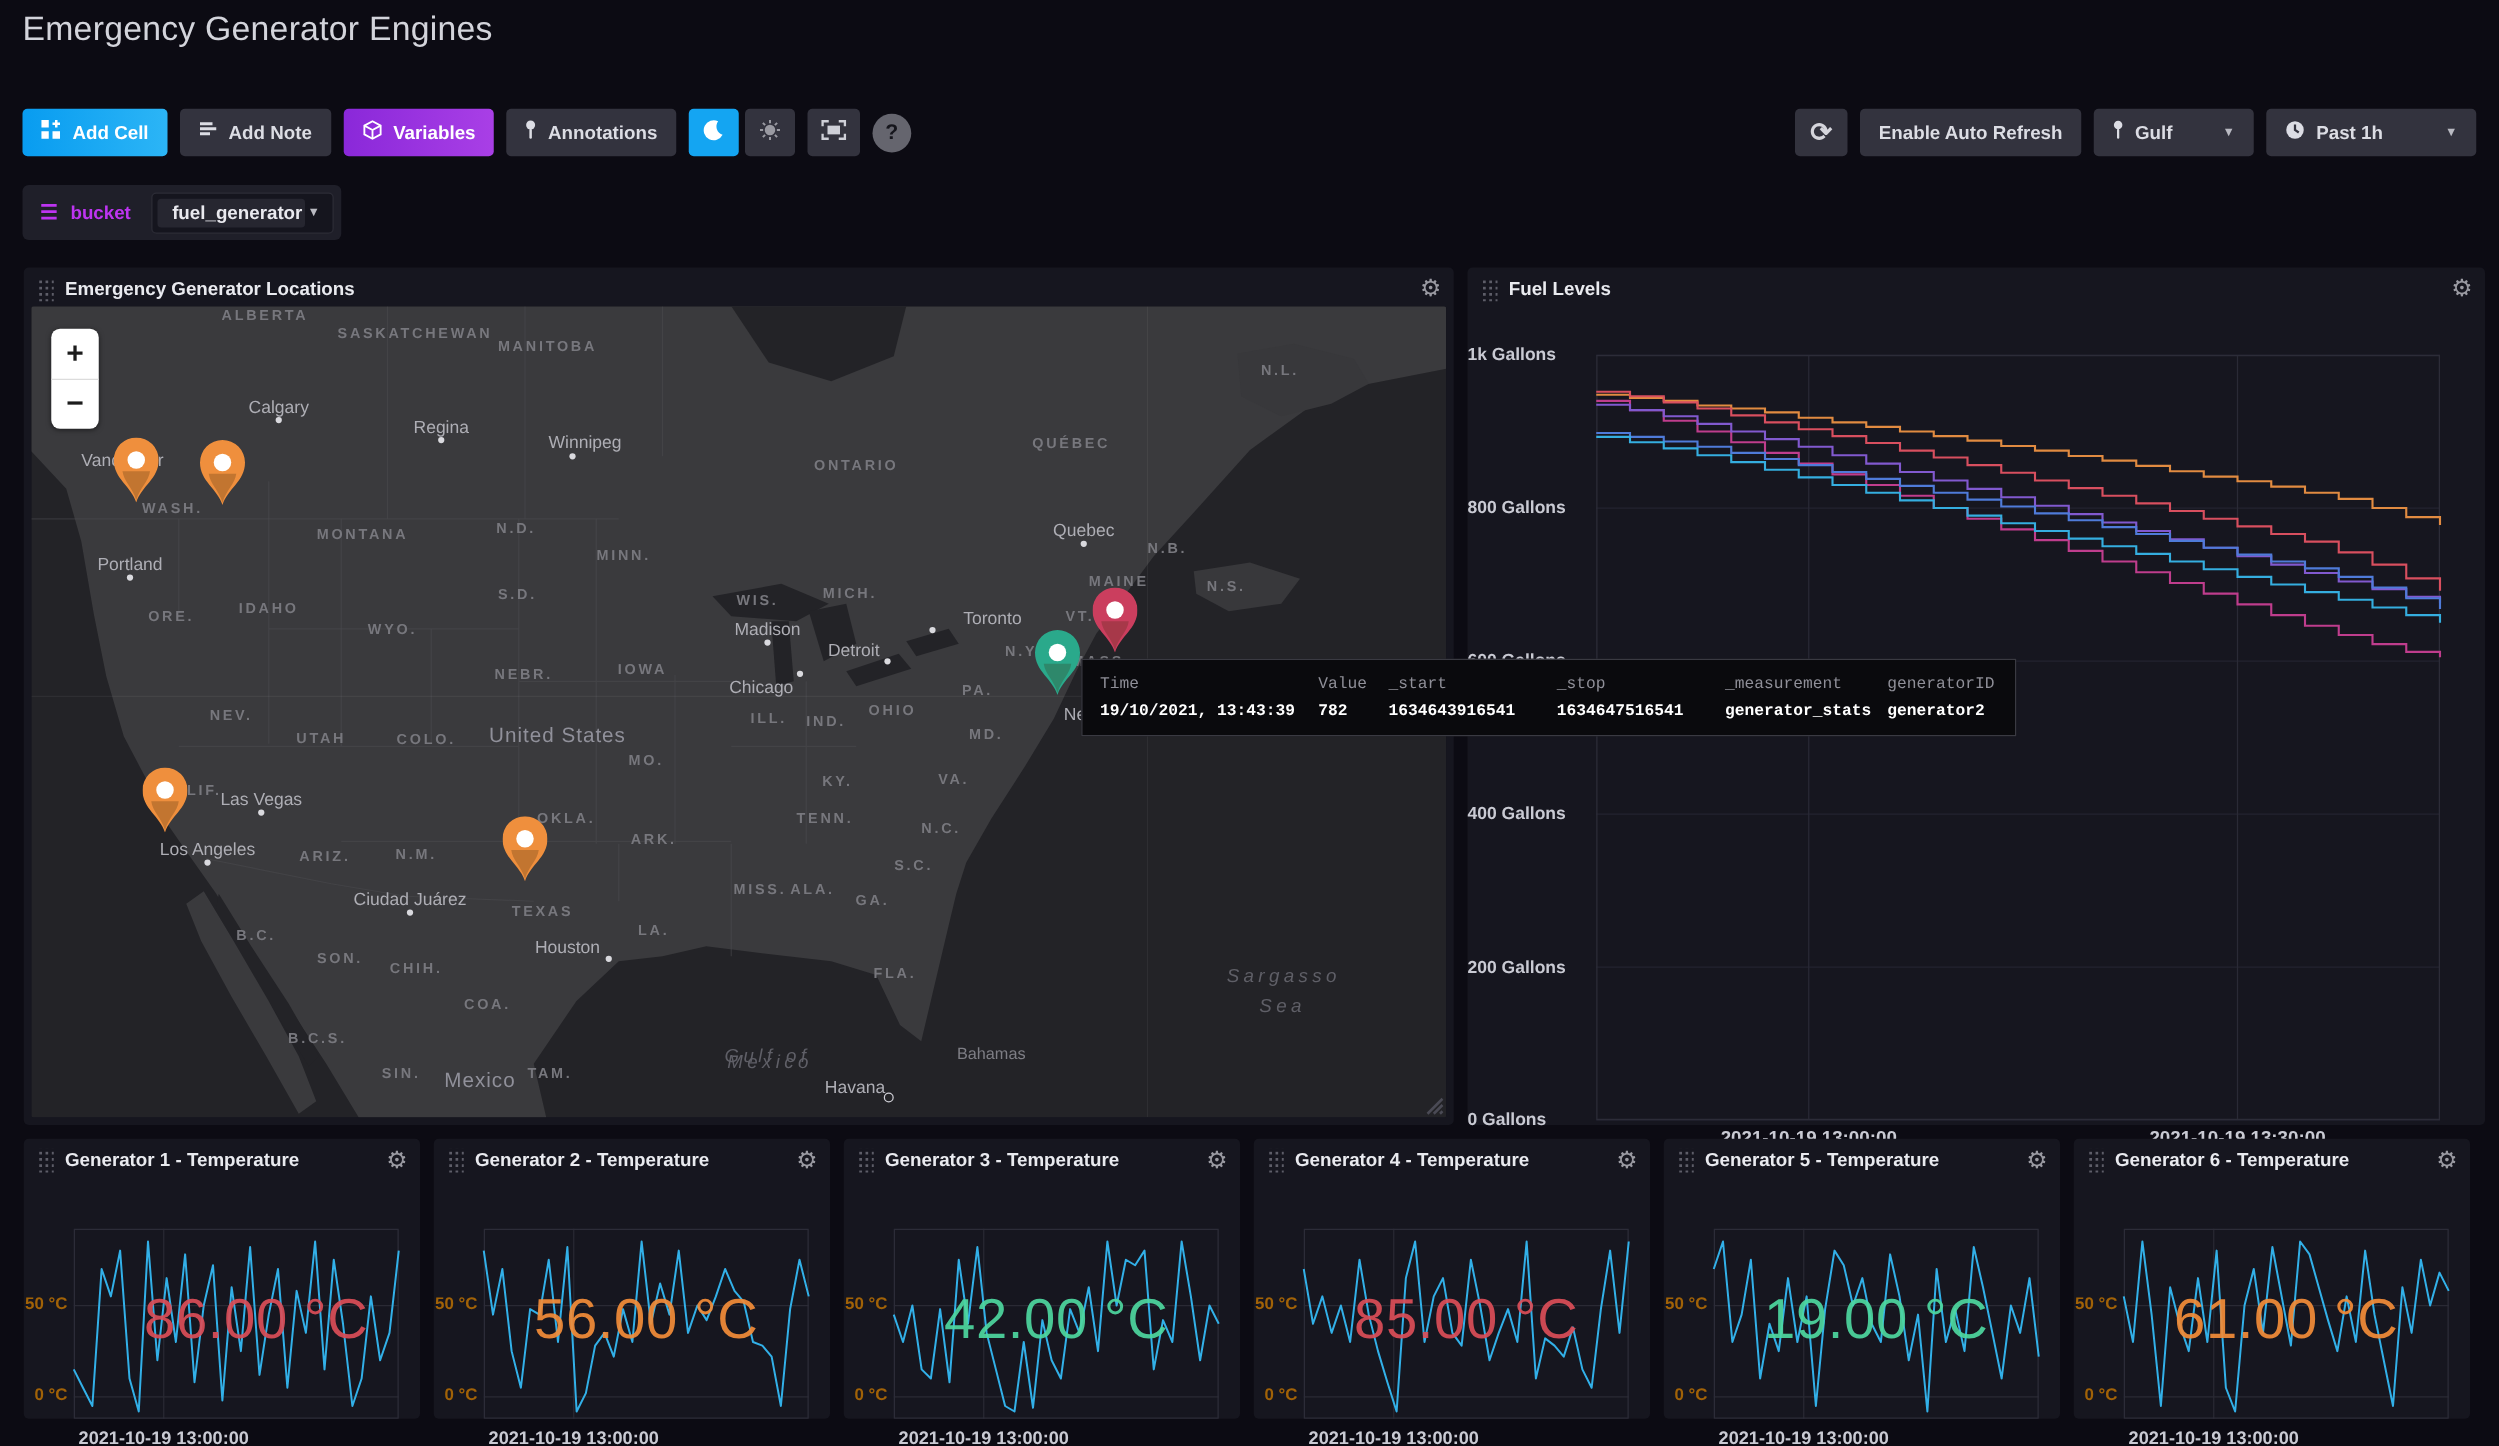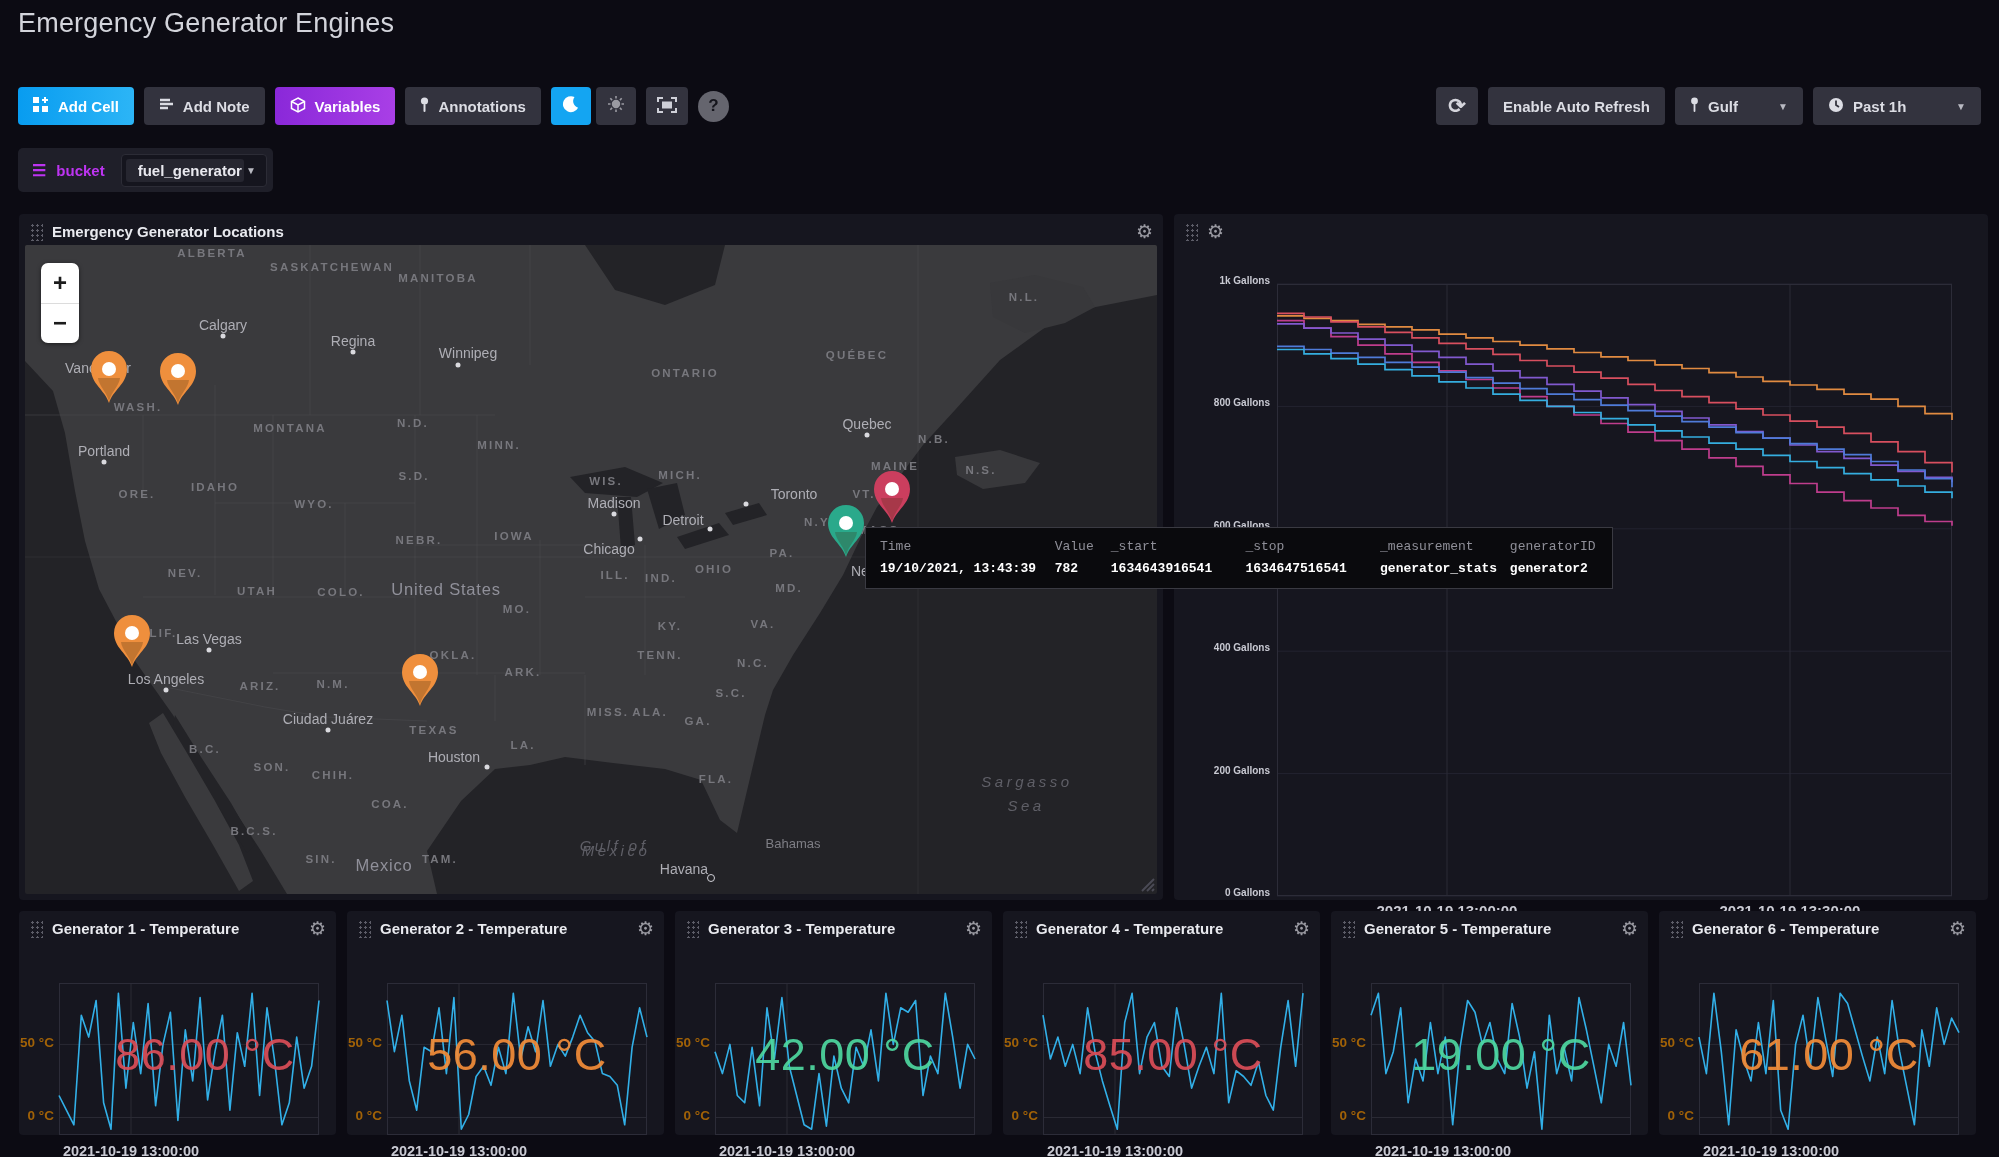--- a/index.html
+++ b/index.html
@@ -68,21 +68,21 @@
 
   
   .tooltip { position:absolute; left:865px; top:527px; width:748px; z-index:30; background:#0a0a0d; border:1px solid #3a3a42;
              padding:11px 14px 12px; display:flex; font-family:"Liberation Mono","DejaVu Sans Mono",monospace; font-size:13px; }
   .tt-col { display:flex; flex-direction:column; gap:7px; }
   .tt-h { color:#8f8f98; }
   .tt-v { color:#fff; font-weight:700; white-space:nowrap; }
 
   
   .fuel-body { position:absolute; left:0; top:34px; right:0; bottom:0; }
-  .fuel-ytick { position:absolute; left:0; width:96px; text-align:right; font-size:10px; font-weight:700; color:#c9cad3; }
+  .fuel-ytick { position:absolute; left:0; width:96px; font-size:14px; font-weight:700; color:#c9cad3; }
   .fuel-xtick { position:absolute; width:220px; text-align:center; top:654px; font-size:15px; font-weight:700; color:#c9cad3; }
   .plot-svg { position:absolute; overflow:visible; }
 
   
   .temp-panel { top:911px; width:317px; height:224px; }
   .temp-body { position:absolute; left:0; top:34px; right:0; bottom:0; }
   .temp-ytick { position:absolute; left:0; width:35px; text-align:right; font-size:13.5px; font-weight:700; color:#a16207; }
   .temp-xtick { position:absolute; left:0; top:198px; width:224px; text-align:center; font-size:14.5px; font-weight:700; color:#c9cad3; }
   .temp-value { position:absolute; left:40px; top:84px; width:260px; text-align:center; font-size:45px; font-weight:400;
                 letter-spacing:.5px; opacity:.92; pointer-events:none; }
@@ -372,20 +372,21 @@
         </div>
       <svg class="resize-hatch" width="18" height="18" viewBox="0 0 18 18">
         <path d="M17 5 5 17 M17 10 10 17 M17 15 15 17" stroke="#4a4a55" stroke-width="2"></path>
       </svg>
     </div>
   </section>
 
   <section class="panel" id="fuel-panel">
     <div class="panel-head">
       <div class="drag-dots"></div>
+      <div class="panel-title">Fuel Levels</div>
       <div class="gear">⚙</div>
     </div>
     <div class="fuel-body" id="fuel-body">
         <svg class="plot-svg" width="675" height="612" style="left: 103px; top: 36px;">
           <line x1="0" y1="0" x2="675" y2="0" stroke="#232330" stroke-width="1"></line>
           <line x1="0" y1="122.4" x2="675" y2="122.4" stroke="#232330" stroke-width="1"></line>
           <line x1="0" y1="244.8" x2="675" y2="244.8" stroke="#232330" stroke-width="1"></line>
           <line x1="0" y1="367.2" x2="675" y2="367.2" stroke="#232330" stroke-width="1"></line>
           <line x1="0" y1="489.6" x2="675" y2="489.6" stroke="#232330" stroke-width="1"></line>
           <line x1="0" y1="612" x2="675" y2="612" stroke="#232330" stroke-width="1"></line>

